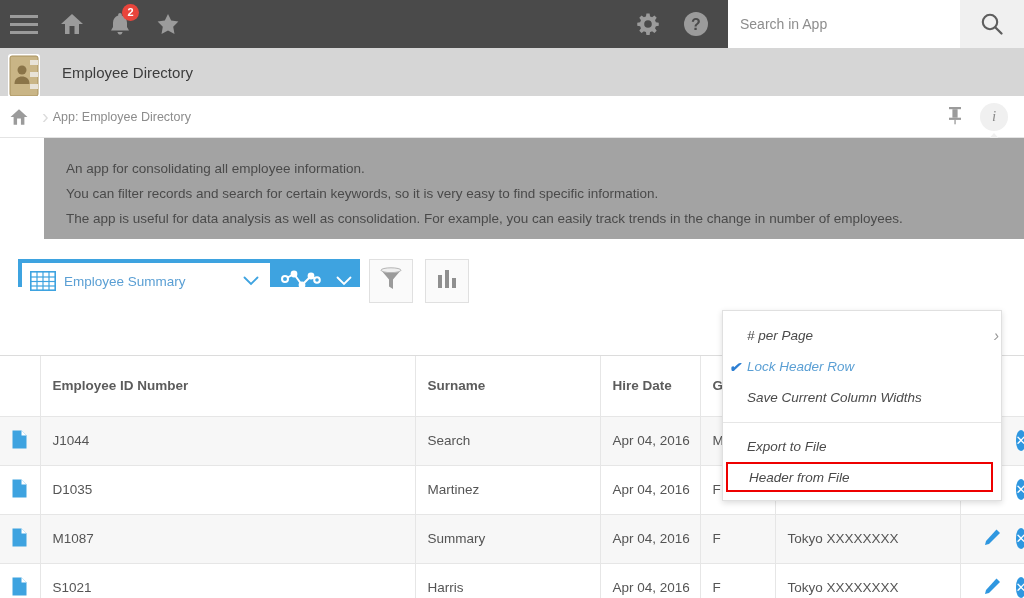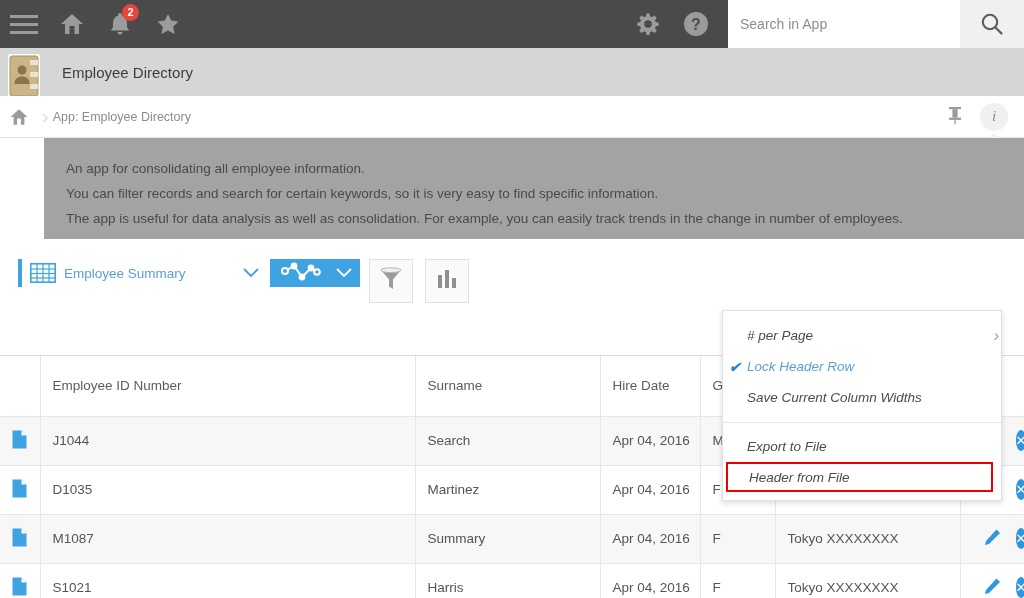--- a/index.html
+++ b/index.html
@@ -106,21 +106,21 @@
   }
 
   
   .toolbar {
     position: absolute; left: 0; top: 239px; width: 1024px; height: 92px;
     background: #ffffff;
   }
   .viewsel {
     position: absolute; left: 18px; top: 20px;
     height: 28px; background: #3ea3e0;
-    display: flex; align-items: center;
+    display: flex; align-items: flex-start;
     border-radius: 0;
   }
   .viewsel-field {
     margin: 4px; height: 36px; width: 248px;
     background: #ffffff;
     display: flex; align-items: center; padding: 0 8px;
     cursor: pointer;
   }
   .grid-icon {
     width: 26px; height: 20px; flex: 0 0 auto;
@@ -192,21 +192,21 @@
     border-right: 1px solid #e6e6e6;
     border-bottom: 1px solid #e6e6e6;
     text-align: left;
     font-weight: normal;
     padding: 0 12px;
     font-size: 13.5px;
     color: #555555;
     height: 49px;
     overflow: hidden; white-space: nowrap;
   }
-  table.grid th { color: #5c5c5c; background: #ffffff; height: 60px; }
+  table.grid th { color: #5c5c5c; background: #ffffff; height: 60px; font-weight: bold; }
   table.grid tr.alt td { background: #f7f7f7; }
   td.c-doc, th.c-doc { border-right: 1px solid #e6e6e6; padding: 0; text-align: center; }
   td.c-act { border-right: none; padding: 0; }
   .act-wrap { display: flex; align-items: center; gap: 14px; padding-left: 10px; }
   .del-circle {
     width: 21px; height: 21px; border-radius: 50%; background: #2f97e0;
     display: flex; align-items: center; justify-content: center;
     color: #fff; font-size: 13px; line-height: 1; cursor: pointer;
   }
   .doc-icon { display: inline-block; vertical-align: middle; }

